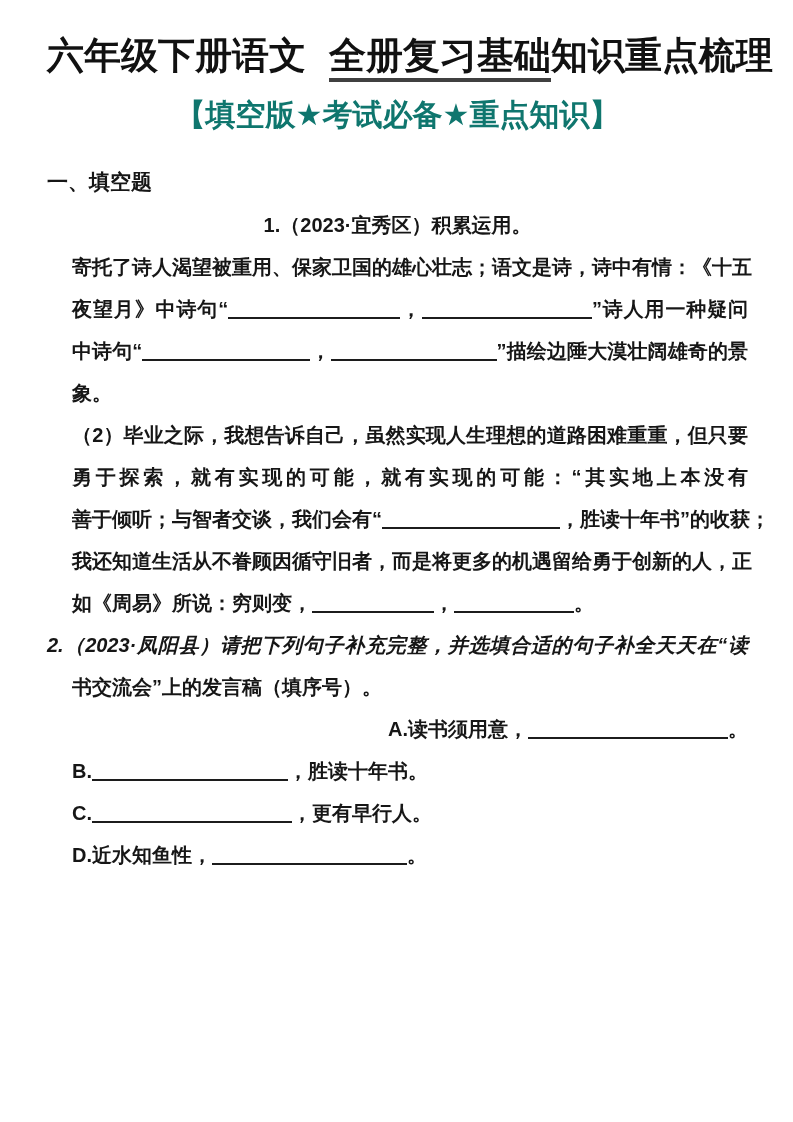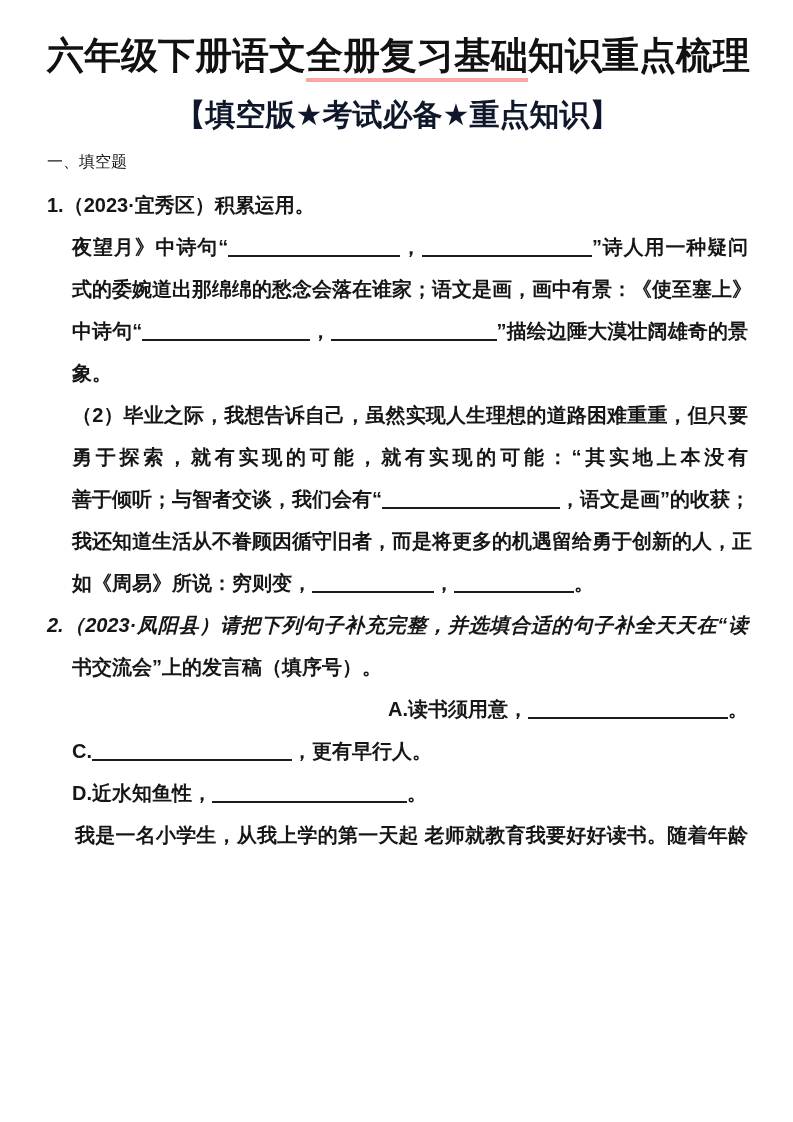--- a/index.html
+++ b/index.html
@@ -22,36 +22,37 @@
   .title {
     margin: 0;
     text-align: center;
     font-size: 37px;
     line-height: 52px;
     font-weight: 700;
     color: #111111;
     white-space: nowrap;
   }
   .title .u {
-    border-bottom: 4px solid #fca5a5;
+    border-bottom: 4px solid #404040;
     padding-bottom: 2px;
+    margin-left: 23px;
   }
   .subtitle {
     margin: 12px 0 0 0;
     text-align: center;
     font-size: 30px;
     line-height: 42px;
     font-weight: 700;
     white-space: nowrap;
   }
   .section-heading {
-    margin-top: 12px;
-    font-size: 16px;
+    margin-top: 32px;
+    font-size: 21px;
     line-height: 28px;
-    font-weight: 400;
+    font-weight: 700;
   }
   .lines {
     margin-top: 8px;
   }
   .line {
     font-size: 20px;
     line-height: 42px;
     height: 42px;
     white-space: nowrap;
     font-weight: 700;
@@ -67,36 +68,36 @@
     vertical-align: -3px;
   }
 </style>
 </head>
 <body>
 
 <div class="doc">
 
   <h1 class="title"><span>六年级下册语文</span><span class="u">全册复习基础</span><span>知识重点梳理</span></h1>
 
-  <h2 class="subtitle" style="color: #0f172a;">【填空版★考试必备★重点知识】</h2>
+  <h2 class="subtitle" style="color: #0f766e;">【填空版★考试必备★重点知识】</h2>
 
   <div class="section-heading">一、填空题</div>
 
   <div class="lines" id="lines">
-      <div class="line" style="padding-left: 0px;"><span>1.（2023·宜秀区）积累运用。</span></div>
+      <div class="line" style="padding-left: 0px; text-align: center;"><span>1.（2023·宜秀区）积累运用。</span></div>
+      <div class="line j" style="padding-left: 25px;"><span>寄托了诗人渴望被重用、保家卫国的雄心壮志；语文是诗，诗中有情：《十五</span></div>
       <div class="line j" style="padding-left: 25px;"><span>夜望月》中诗句“</span><span class="blank" style="width: 172px; border-bottom-color: rgb(28, 28, 28);"></span><span>，</span><span class="blank" style="width: 170px; border-bottom-color: rgb(28, 28, 28);"></span><span>”诗人用一种疑问</span></div>
-      <div class="line j" style="padding-left: 25px;"><span>式的委婉道出那绵绵的愁念会落在谁家；语文是画，画中有景：《使至塞上》</span></div>
       <div class="line j" style="padding-left: 25px;"><span>中诗句“</span><span class="blank" style="width: 168px; border-bottom-color: rgb(28, 28, 28);"></span><span>，</span><span class="blank" style="width: 166px; border-bottom-color: rgb(28, 28, 28);"></span><span>”描绘边陲大漠壮阔雄奇的景</span></div>
       <div class="line" style="padding-left: 25px;"><span>象。</span></div>
       <div class="line j" style="padding-left: 25px;"><span>（2）毕业之际，我想告诉自己，虽然实现人生理想的道路困难重重，但只要</span></div>
       <div class="line j" style="padding-left: 25px;"><span>勇于探索，就有实现的可能，就有实现的可能：“其实地上本没有</span></div>
-      <div class="line j" style="padding-left: 25px;"><span>善于倾听；与智者交谈，我们会有“</span><span class="blank" style="width: 178px; border-bottom-color: rgb(28, 28, 28);"></span><span>，语文是画”的收获；</span></div>
+      <div class="line j" style="padding-left: 25px;"><span>善于倾听；与智者交谈，我们会有“</span><span class="blank" style="width: 178px; border-bottom-color: rgb(28, 28, 28);"></span><span>，胜读十年书”的收获；</span></div>
       <div class="line j" style="padding-left: 25px;"><span>我还知道生活从不眷顾因循守旧者，而是将更多的机遇留给勇于创新的人，正</span></div>
       <div class="line" style="padding-left: 25px;"><span>如《周易》所说：穷则变，</span><span class="blank" style="width: 122px; border-bottom-color: rgb(28, 28, 28);"></span><span>，</span><span class="blank" style="width: 120px; border-bottom-color: rgb(28, 28, 28);"></span><span>。</span></div>
       <div class="line j" style="padding-left: 0px; font-style: italic;"><span>2.（2023·凤阳县）请把下列句子补充完整，并选填合适的句子补全天天在“读</span></div>
       <div class="line" style="padding-left: 25px;"><span>书交流会”上的发言稿（填序号）。</span></div>
       <div class="line" style="padding-left: 25px; text-align: right;"><span>A.读书须用意，</span><span class="blank" style="width: 200px; border-bottom-color: rgb(28, 28, 28);"></span><span>。</span></div>
+      <div class="line" style="padding-left: 25px;"><span>B.</span><span class="blank" style="width: 196px; border-bottom-color: rgb(28, 28, 28);"></span><span>，胜读十年书。</span></div>
       <div class="line" style="padding-left: 25px;"><span>C.</span><span class="blank" style="width: 200px; border-bottom-color: rgb(28, 28, 28);"></span><span>，更有早行人。</span></div>
       <div class="line" style="padding-left: 25px;"><span>D.近水知鱼性，</span><span class="blank" style="width: 195px; border-bottom-color: rgb(28, 28, 28);"></span><span>。</span></div>
-      <div class="line j" style="padding-left: 28px;"><span>我是一名小学生，从我上学的第一天起 老师就教育我要好好读书。随着年龄</span></div>
     </div>
 
 </div>
 
 </body></html>

